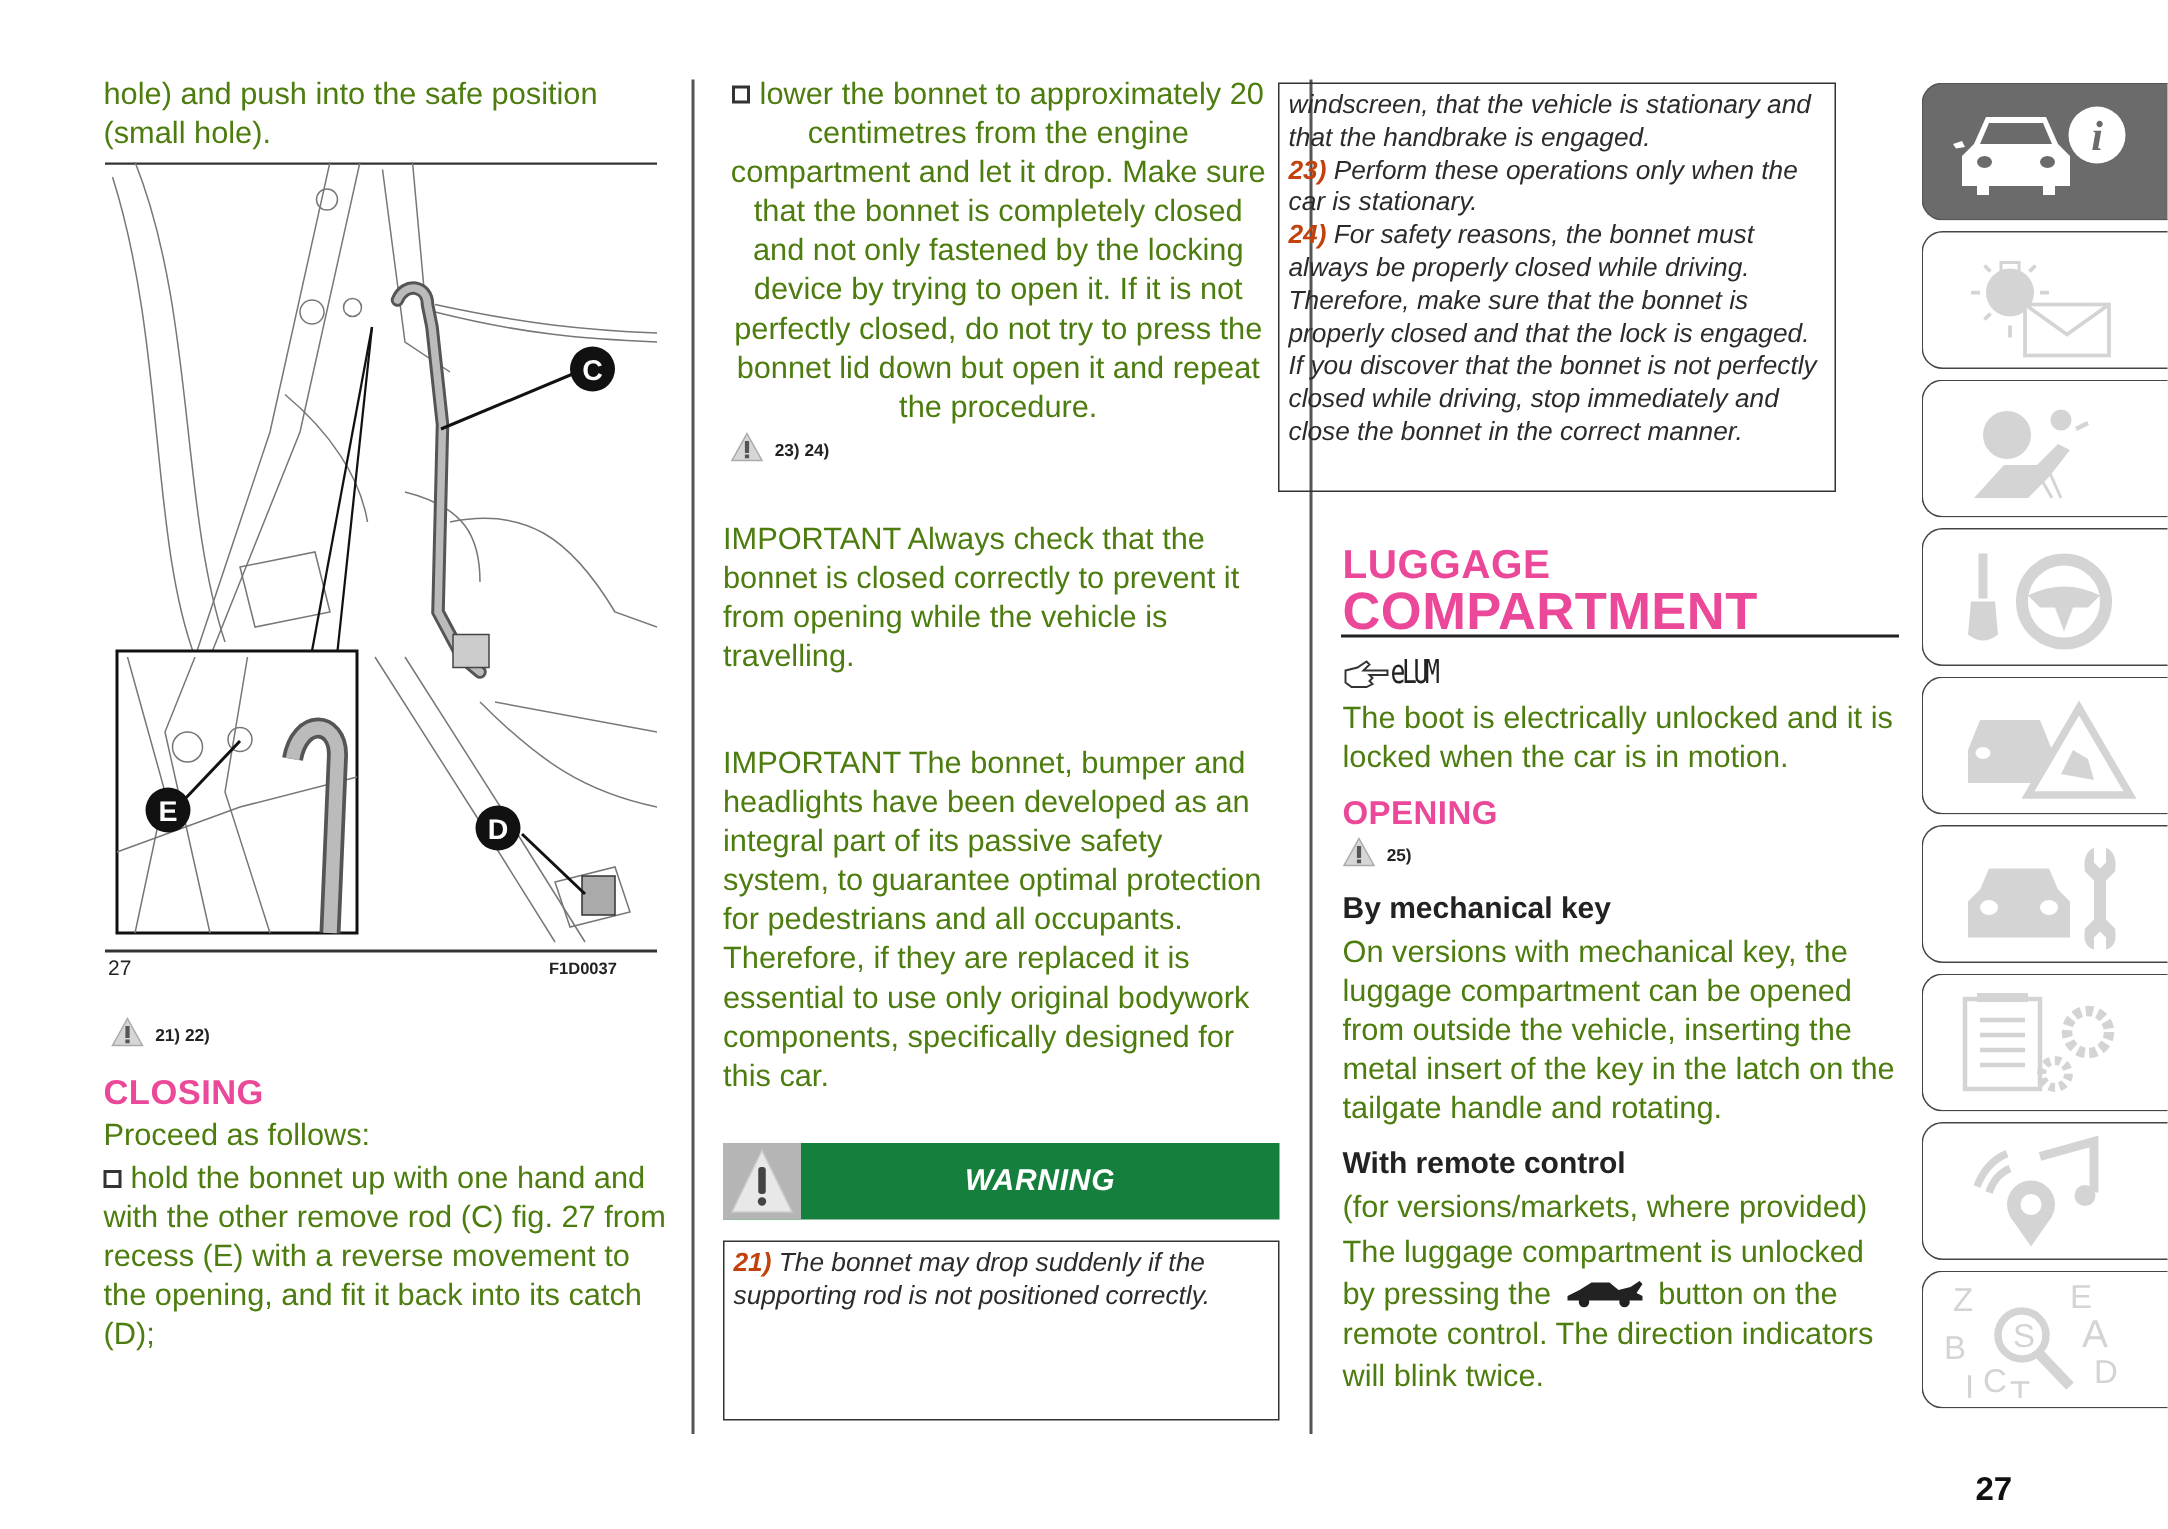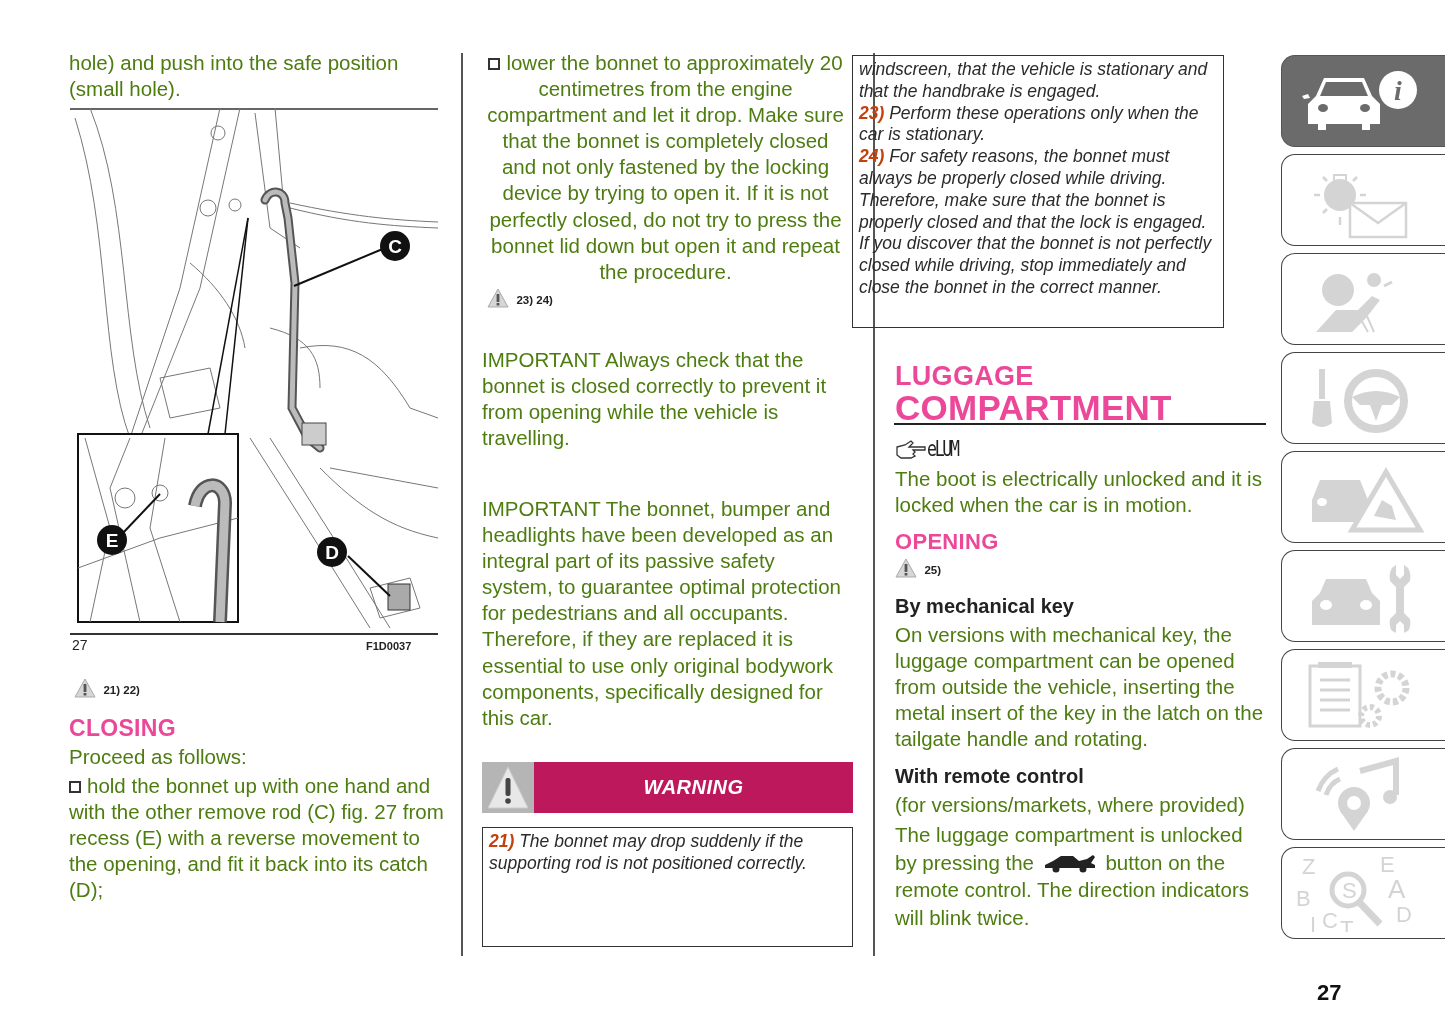--- a/index.html
+++ b/index.html
@@ -27,21 +27,21 @@
   }
   .warn-ref { font-size: 11.5px; font-weight: bold; color: #222; vertical-align: 2px; margin-left: 3px;}
   .warn-tri { display: inline-block; vertical-align: -2px; }
   .note-box {
     position: absolute; border: 1.5px solid #333; box-sizing: border-box;
     font-style: italic; font-size: 17.5px; line-height: 21.8px; color: #2b2b2b;
     padding: 3px 6px;
   }
   .note-box b { font-style: italic; font-weight: bold; color: #c2410c; }
   .warning-bar {
-    position: absolute; background: #be185d; display: flex; align-items: center;
+    position: absolute; background: #15803d; display: flex; align-items: center;
   }
   .warning-bar .label {
     color: #fff; font-weight: bold; font-style: italic; font-size: 20px; letter-spacing: 0.5px;
     flex: 1; text-align: center;
   }
   .tab {
     position: absolute; left: 1281px; width: 170px; height: 92px;
     border: 1.5px solid #444; border-right: none; border-radius: 14px 0 0 14px;
     box-sizing: border-box; background: #fff;
   }

